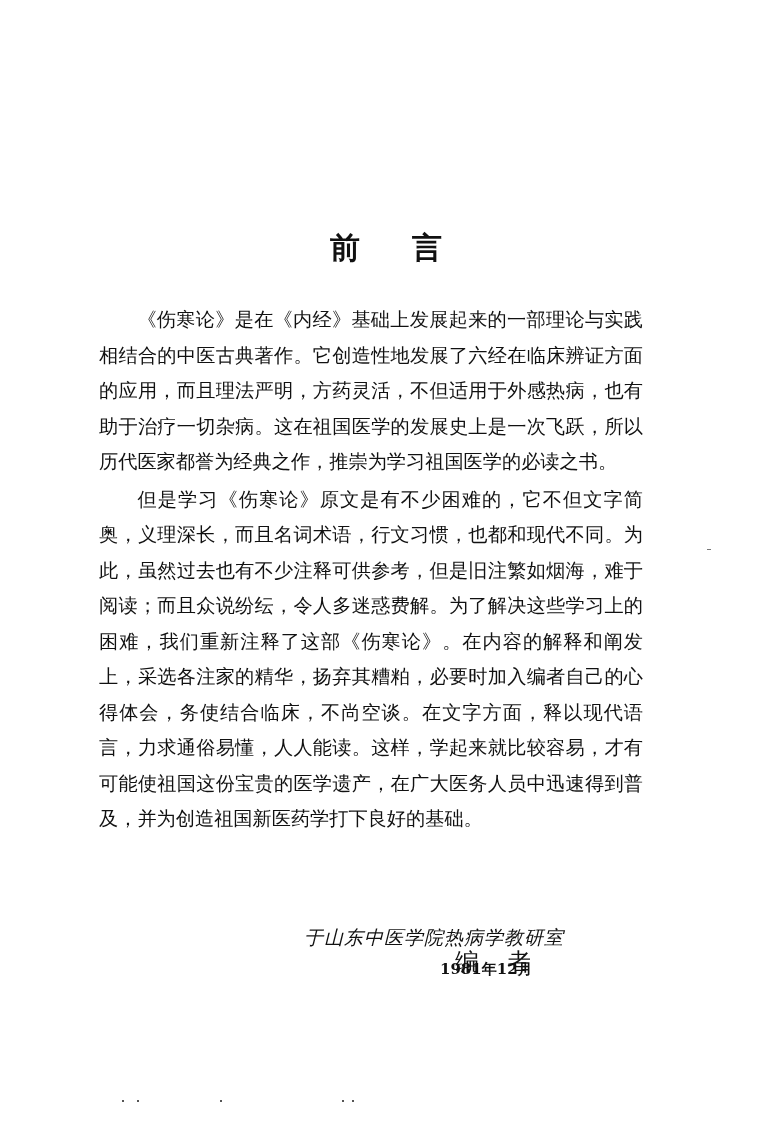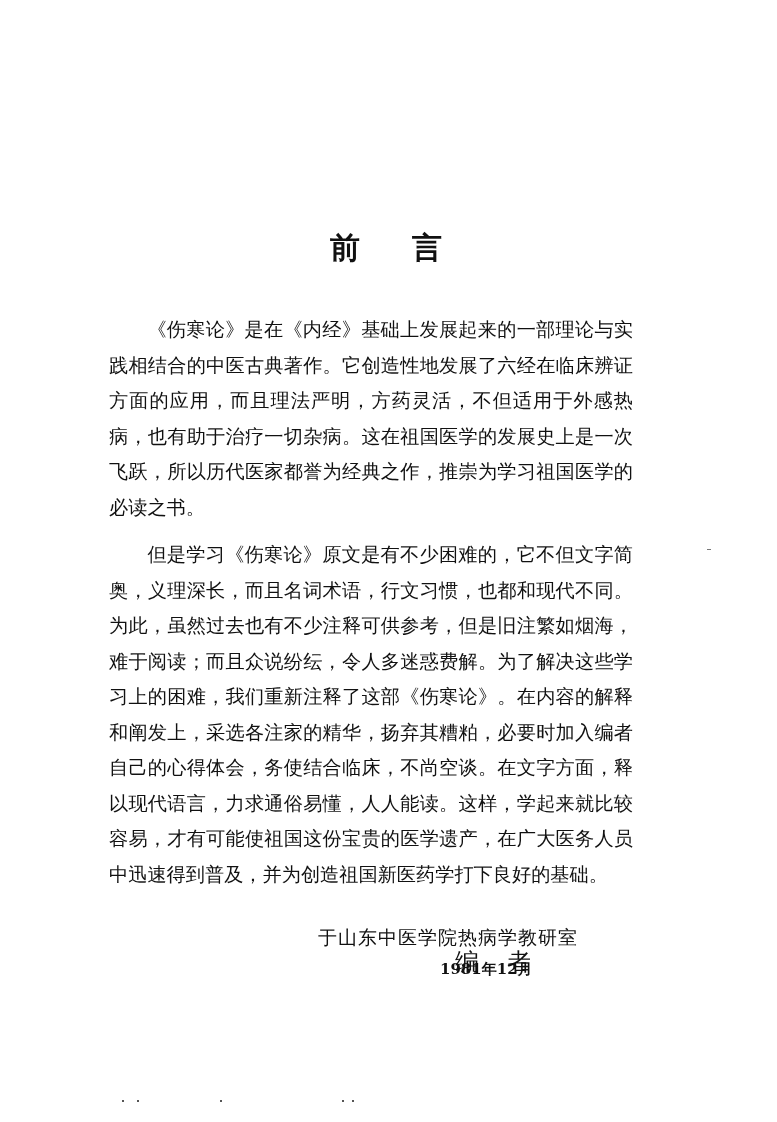--- a/index.html
+++ b/index.html
@@ -12,23 +12,23 @@
       position: absolute; top: 208px; left: 0; width: 777px;
       text-align: center; font-size: 30px; font-weight: bold;
       letter-spacing: 52px; padding-left: 47px; box-sizing: border-box;
       font-family: "DejaVu Sans", sans-serif;
     }
     .body-text {
       position: absolute; top: 300px; left: 97px; width: 548px;
       font-size: 19.2px; line-height: 35.5px; text-align: justify;
       text-align-last: left;
     }
-    .para { margin: 12px; text-indent: 2em; }
+    .para { margin: 2px; text-indent: 2em; }
     .sig-editor { position: absolute; top: 946px; left: 455px; font-size: 24px; letter-spacing: 28px; }
-    .sig-org { position: absolute; top: 925px; left: 318px; font-size: 19px; letter-spacing: 1px; }
+    .sig-org { position: absolute; top: 925px; left: 304px; font-size: 19px; letter-spacing: 1px; font-style: italic; }
     .sig-date { position: absolute; top: 960px; left: 440px; font-size: 15px; font-weight: bold; text-align: center; }
     .specks { position: absolute; top: 1100px; left: 0; width: 777px; height: 6px; }
     .speck { position: absolute; width: 2px; height: 2px; background: #555; }
     .dash-mark { position: absolute; top: 549px; left: 707px; width: 4px; height: 1px; background: #777; }
   </style>
 </head>
 <body>
 
 <h1 class="title">前言</h1>
 

